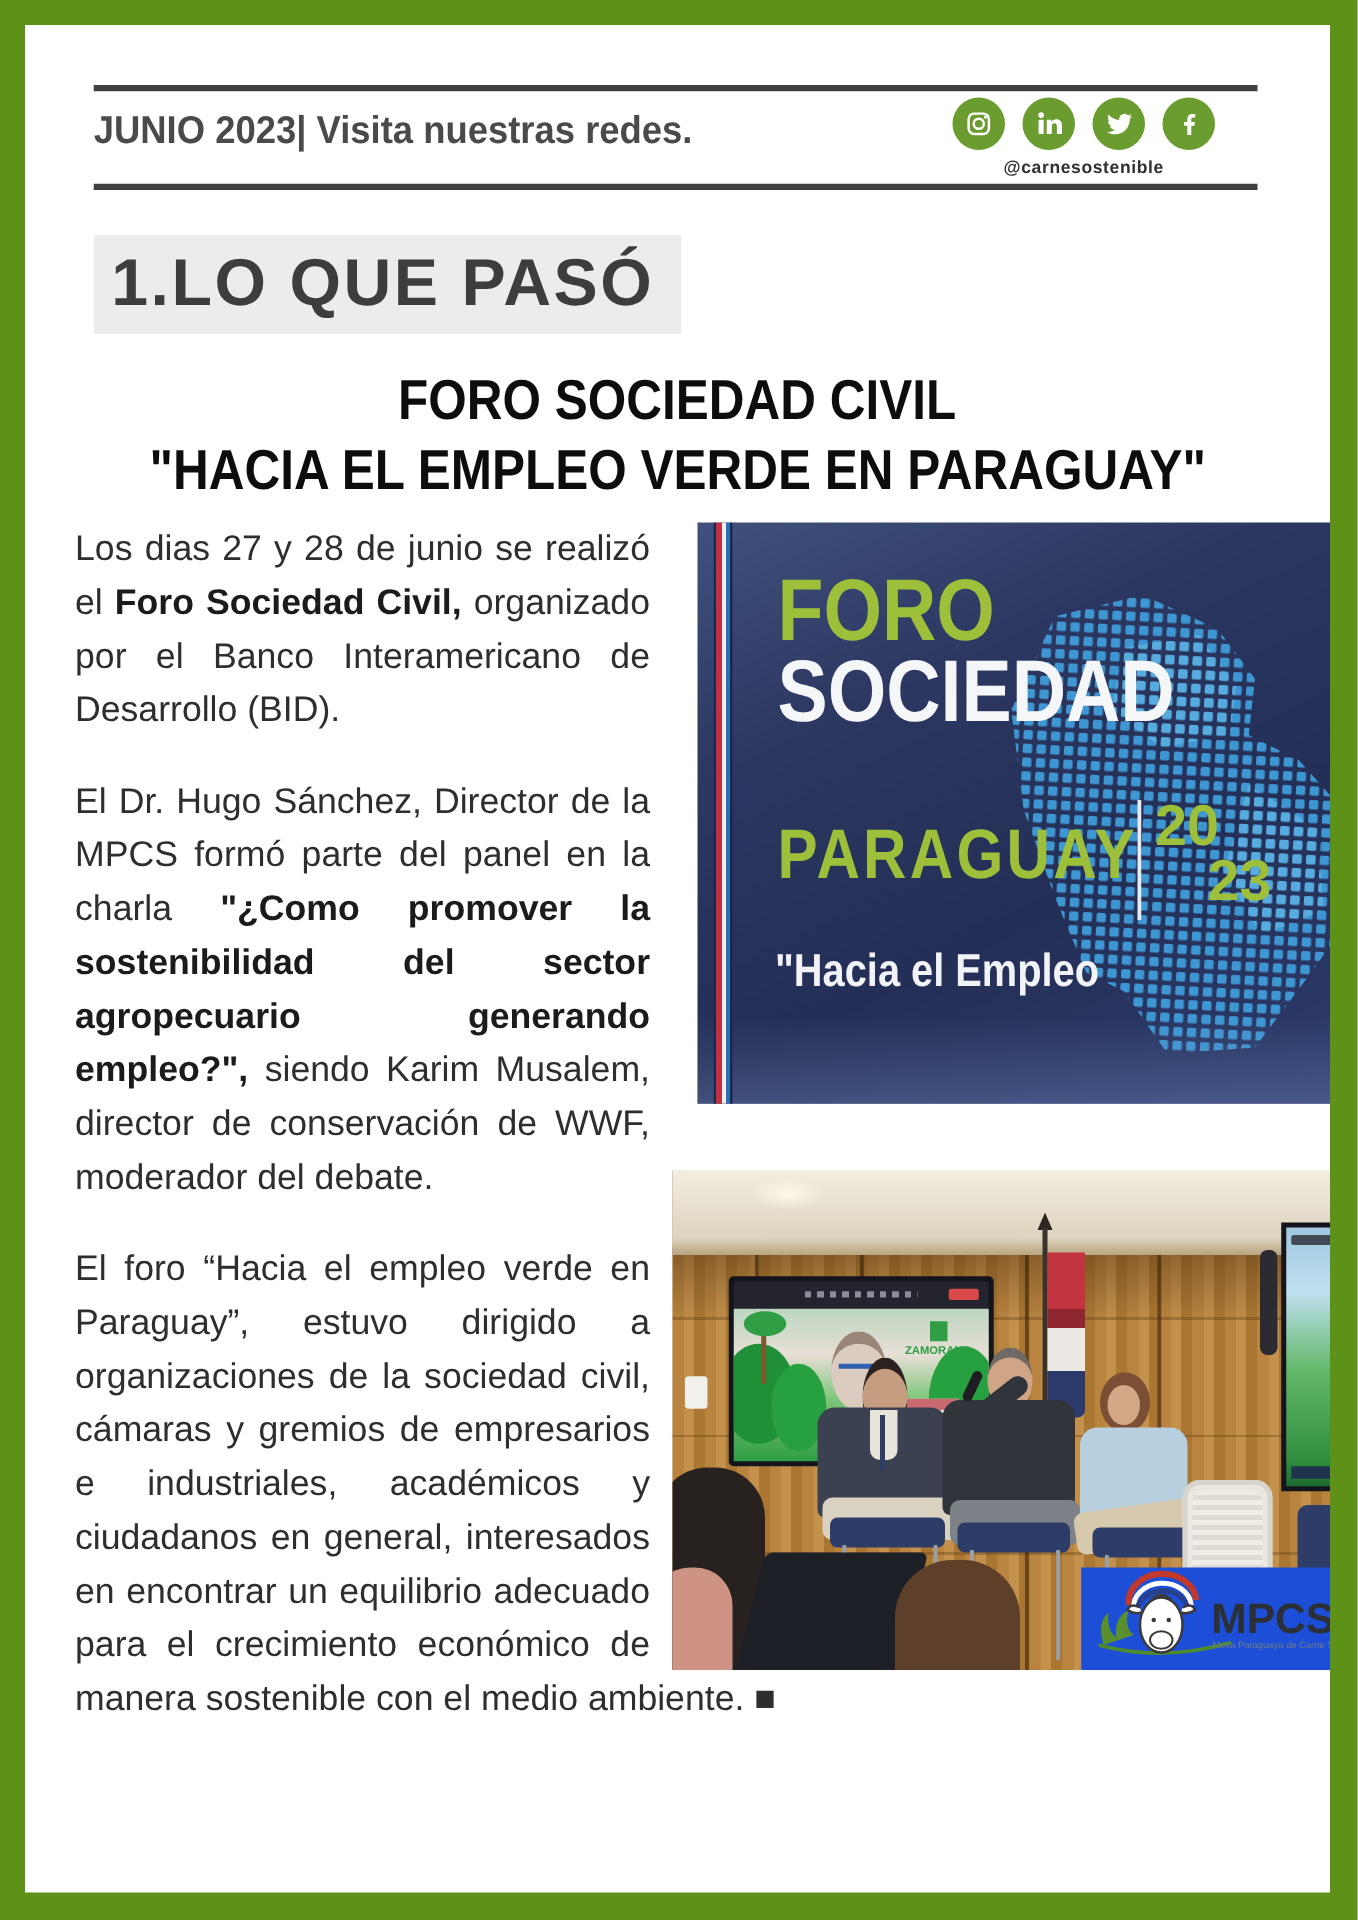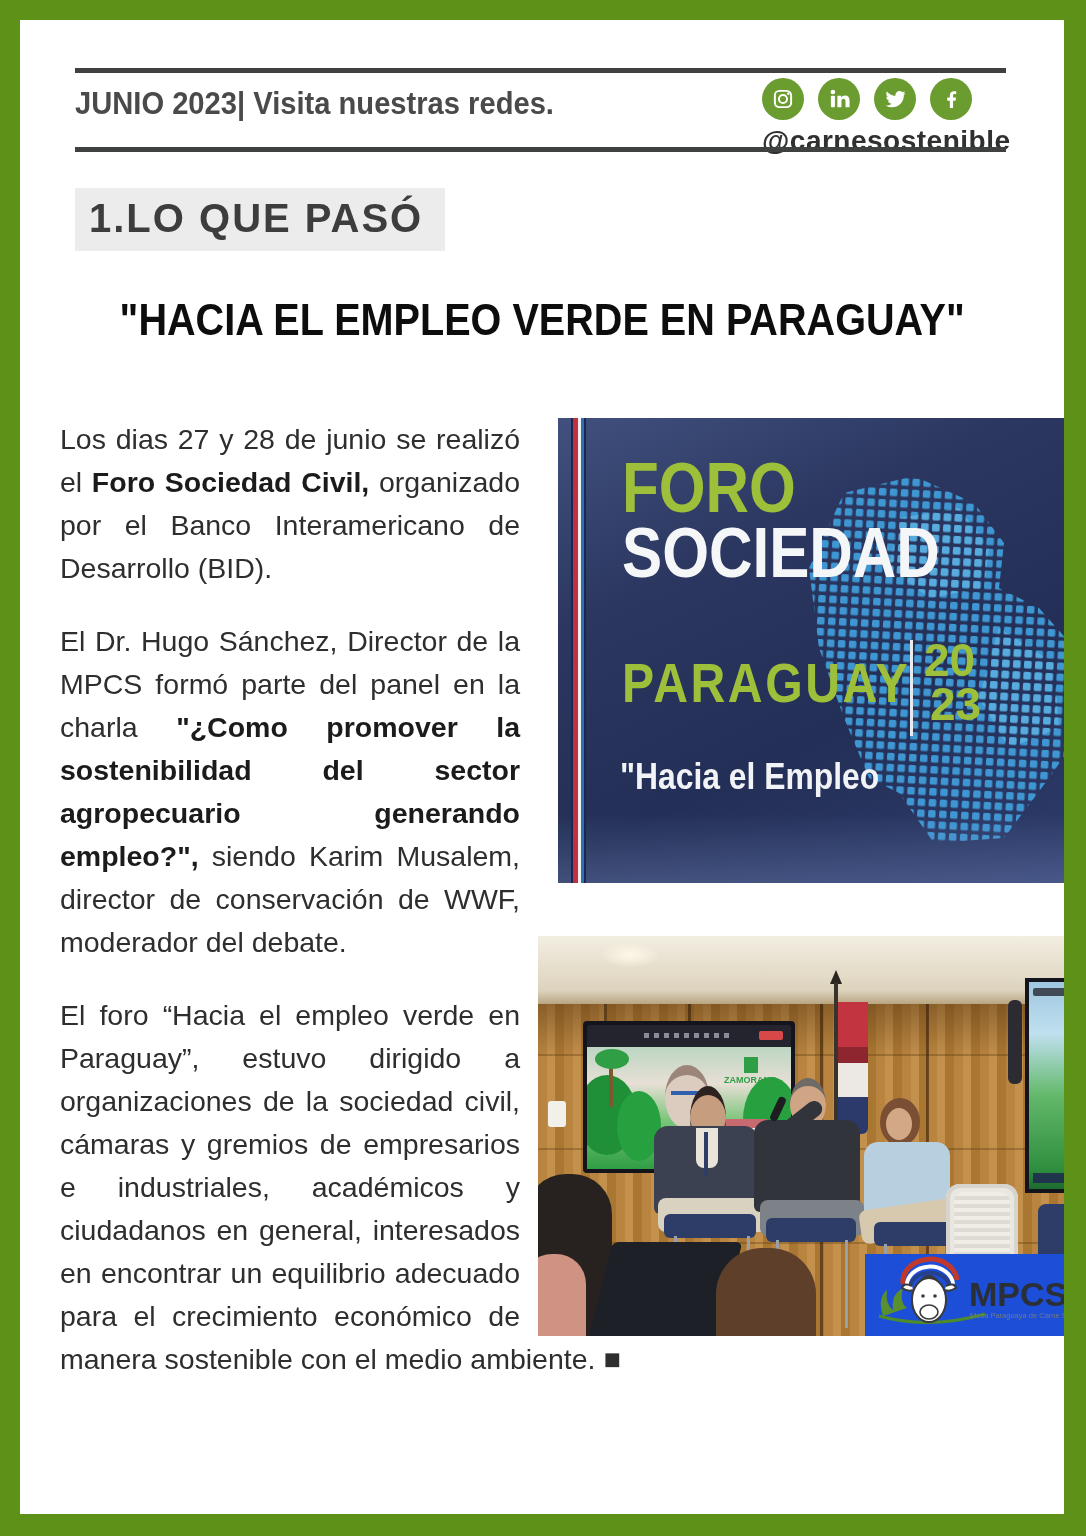--- a/index.html
+++ b/index.html
@@ -14,23 +14,23 @@
   .rule.r1{top:48px;}
   .rule.r2{top:127px;}
   .masthead{position:absolute; left:55px; top:66px; color:#4a4a4a; font-weight:bold;
     font-size:31px; white-space:nowrap;}
   .masthead>span{display:inline-block; transform:scaleX(.94); transform-origin:left center; letter-spacing:0px;}
   .social{position:absolute; right:92px; top:58px; width:210px; text-align:center;}
   .social .icons{display:flex; justify-content:space-between;}
   .sicon{width:42px; height:42px; border-radius:50%; background:#6b9c2f; display:flex;
     align-items:center; justify-content:center; color:#fff; font-weight:bold;}
   .sicon svg{display:block;}
-  .handle{margin-top:5px; font-weight:bold; color:#303030; font-size:28px; letter-spacing:.5px;}
+  .handle{margin-top:5px; font-weight:bold; color:#303030; font-size:14px; letter-spacing:.5px;}
   .section-box{position:absolute; left:55px; top:168px; background:#ececec; color:#3d3d3d;
-    font-weight:bold; font-size:40px; padding:8px 22px 10px 14px; letter-spacing:2px;}
+    font-weight:bold; font-size:53px; padding:8px 22px 10px 14px; letter-spacing:2px;}
   .title-wrap{position:absolute; left:20px; right:20px; top:272px; text-align:center; color:#0d0d0d;}
   .title-line{font-weight:bold; font-size:45px; line-height:56px; letter-spacing:0;}
   .title-line>span{display:inline-block; transform:scaleX(.88); transform-origin:center;}
   
   .article{position:absolute; left:40px; top:398px; width:1023px;}
   .article p{font-size:28.5px; line-height:43px; text-align:justify; color:#2e2e2e; margin:0 0 30px 0;}
   .article p .b{font-weight:bold; color:#1b1b1b;}
   .media{float:right; width:545px; margin-left:18px;}
   
   .poster{position:relative; width:525px; height:465px; margin-left:20px; overflow:hidden;
@@ -41,21 +41,21 @@
     background:linear-gradient(90deg,#1c2750 0 2px,#c03040 2px 7px,#f0f0f0 7px 10px,#2f6fb5 10px 13px,#1c2750 13px 15px);
     filter:blur(.4px);}
   .pword{position:absolute; font-weight:bold; white-space:nowrap;}
   .pword>span{display:inline-block; transform:scaleX(.86); transform-origin:left center;}
   .pw1{left:64px; top:30px;  font-size:70px; color:#9dbf3a;text-align:center;}
   .pw2{left:64px; top:95px;  font-size:70px; color:#f5f6f8;}
   .pw3{left:64px; top:160px; font-size:70px; color:#f5f6f8;}
   .pw4{left:64px; top:232px; font-size:56px; color:#9dbf3a; letter-spacing:3px;}
   .pdivider{position:absolute; left:352px; top:222px; width:3px; height:96px; background:#e8eaef;}
   .pyear{position:absolute; left:366px; font-size:46px; font-weight:bold; color:#9dbf3a; line-height:44px;}
-  .py1{top:220px;} .py2{top:264px; left:372px;}
+  .py1{top:220px;} .py2{top:264px; left:372px;padding-left:36px;}
   .ptag1{left:62px; top:338px; font-size:37px; color:#f2f3f6;}
   .ptag2{left:118px; top:382px; font-size:37px; color:#f2f3f6;}
   .ptag2 .green{color:#9dbf3a;}
   
   .photo{position:relative; width:545px; height:400px; margin-top:53px; overflow:hidden; background:#b5813e;}
   .ceiling{position:absolute; left:0; top:0; right:0; height:68px;
     background:linear-gradient(180deg,#f3eee2,#ddd3bd 80%,#b9a581);}
   .ceillight{position:absolute; left:62px; top:6px; width:60px; height:26px; border-radius:50%;
     background:radial-gradient(ellipse at center,#fff8e8 0%,rgba(255,240,200,.0) 70%);}
   .wood{position:absolute; left:0; top:62px; right:0; bottom:0;
@@ -153,20 +153,21 @@
     <div class="handle">@carnesostenible</div>
   </div>
 
   <div class="rule r2"></div>
 
   <div class="section-box">
     <span>1.LO QUE PASÓ</span>
   </div>
 
   <div class="title-wrap">
+    <div class="title-line"><span>FORO SOCIEDAD CIVIL</span></div>
     <div class="title-line"><span>"HACIA EL EMPLEO VERDE EN PARAGUAY"</span></div>
   </div>
 
   <div class="article">
 
     <div class="media">
 
       <div class="poster">
         <svg style="position:absolute; right:-6px; top:30px;" width="340" height="430" viewBox="0 0 340 430">
           <defs>

